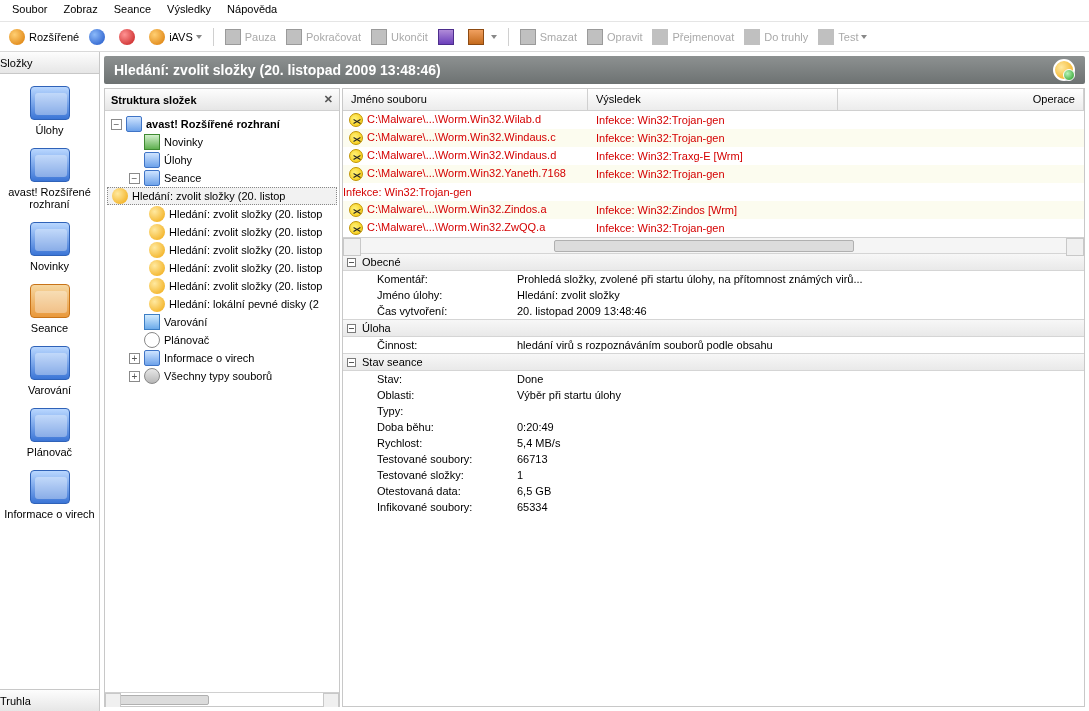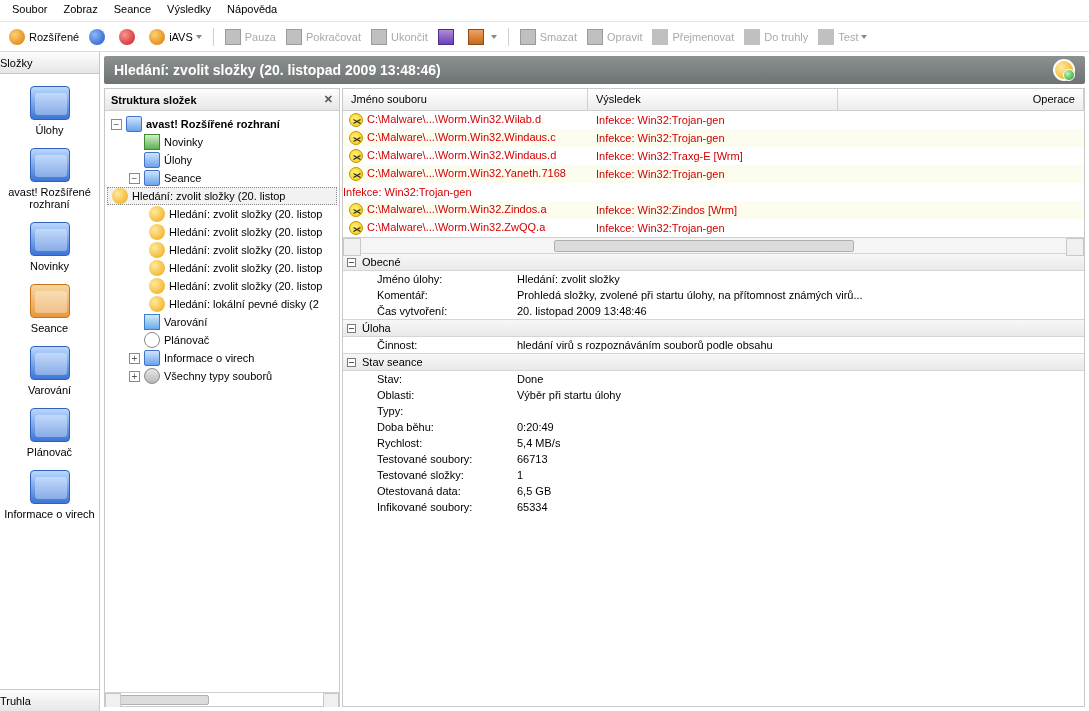--- a/index.html
+++ b/index.html
@@ -335,26 +335,26 @@
         <div class="hscroll">
             <div class="hscroll-thumb"></div>
           </div>
 
         <div class="details">
           <div class="section-h">
               <span class="sq"></span>
               <span>Obecné</span>
             </div>
           <div class="kv">
+              <span class="k">Komentář:</span>
+              <span class="v">Prohledá složky, zvolené při startu úlohy, na přítomnost známých virů...</span>
+            </div>
+          <div class="kv">
               <span class="k">Jméno úlohy:</span>
               <span class="v">Hledání: zvolit složky</span>
-            </div>
-          <div class="kv">
-              <span class="k">Komentář:</span>
-              <span class="v">Prohledá složky, zvolené při startu úlohy, na přítomnost známých virů...</span>
             </div>
           <div class="kv">
               <span class="k">Čas vytvoření:</span>
               <span class="v">20. listopad 2009 13:48:46</span>
             </div>
 
           <div class="section-h">
               <span class="sq"></span>
               <span>Úloha</span>
             </div>

